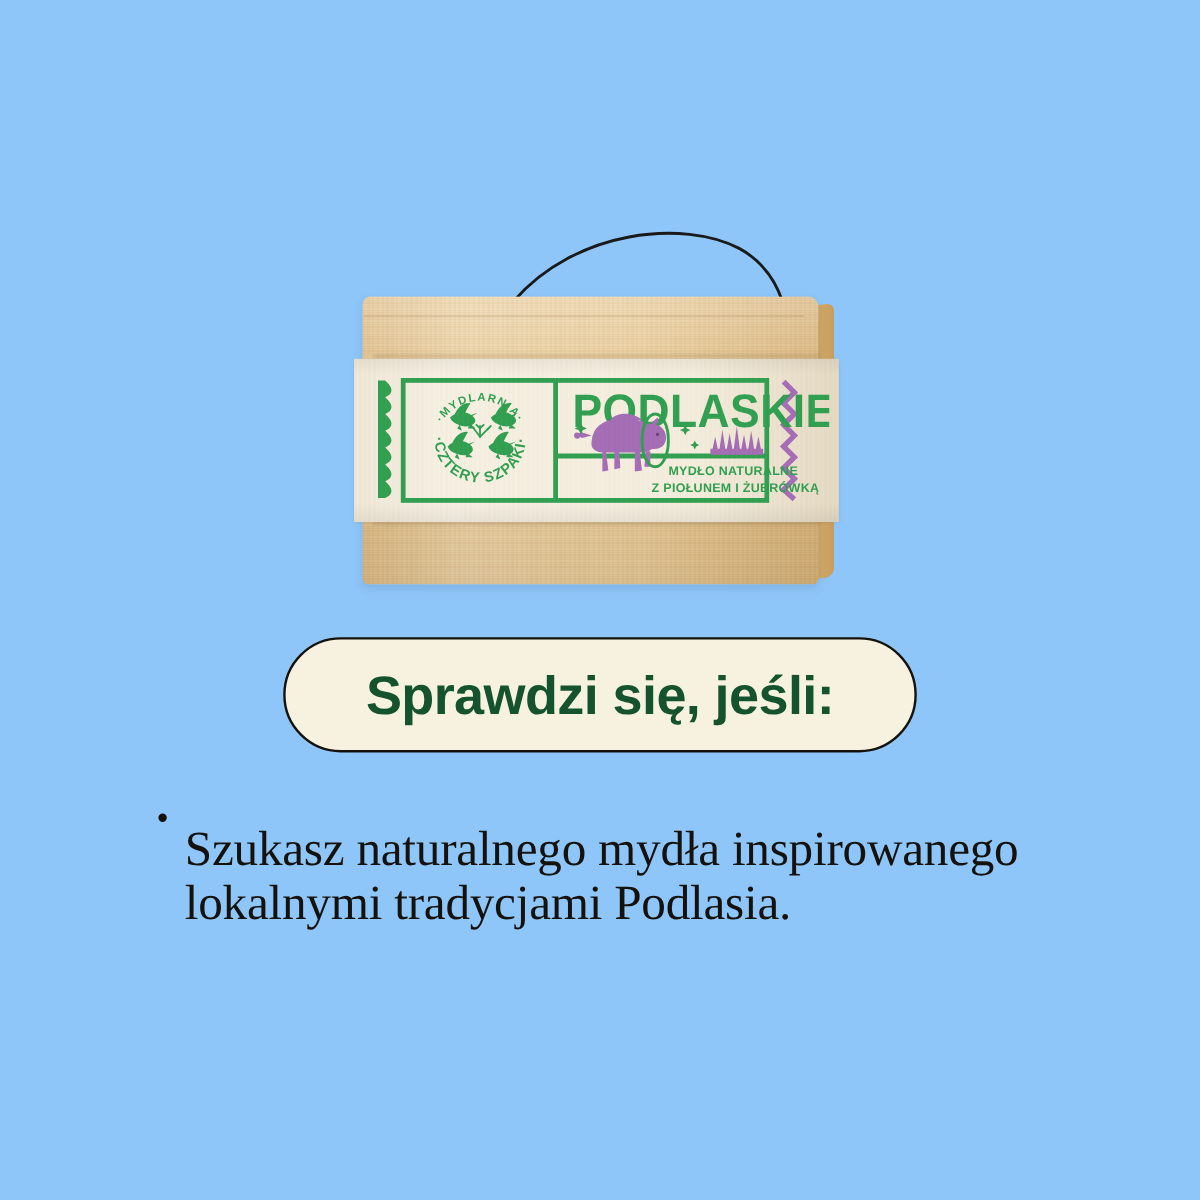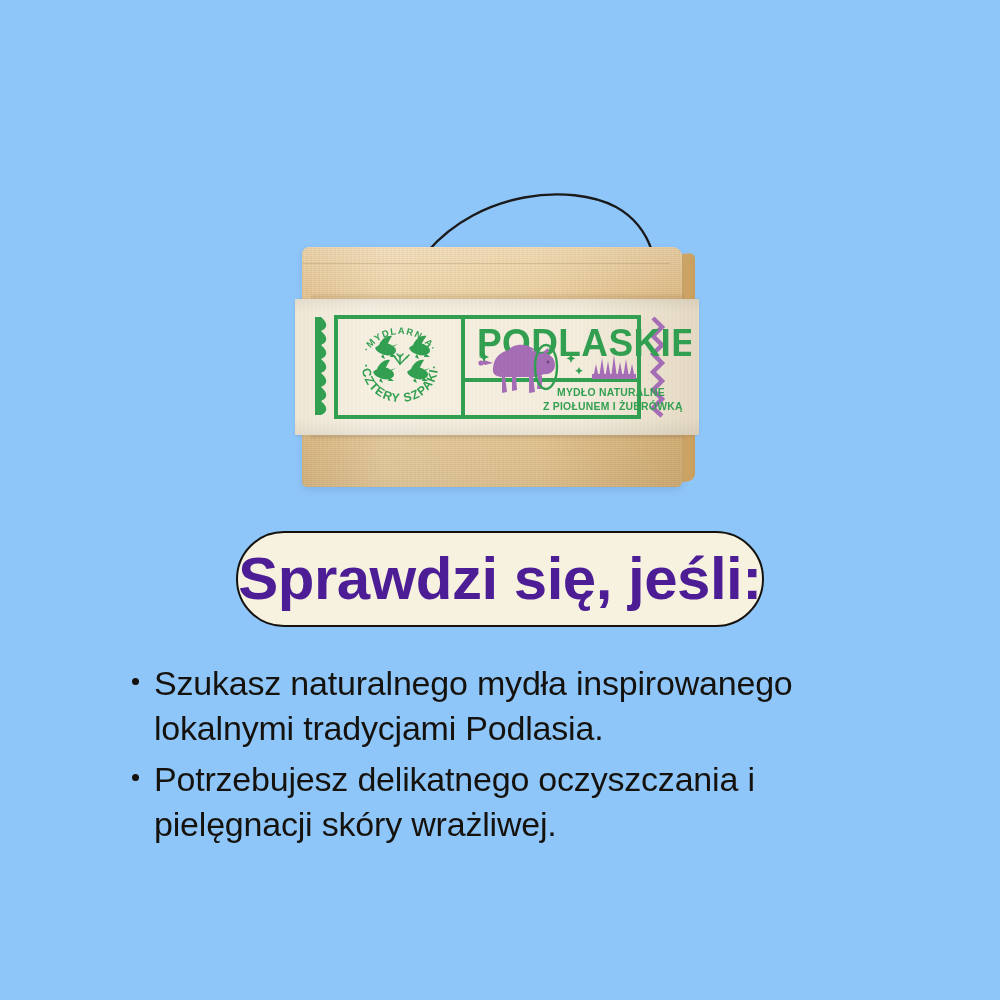--- a/index.html
+++ b/index.html
@@ -145,23 +145,23 @@
     background: #f7f2e0;
     border: 2.5px solid #15120e;
     border-radius: 48px;
     display: flex;
     align-items: center;
     justify-content: center;
   }
   .heading-pill .heading-text {
     font-family: "Liberation Sans", sans-serif;
     font-weight: bold;
-    font-size: 60px;
+    font-size: 45px;
     letter-spacing: -0.5px;
-    color: #4c1d95;
+    color: #14532d;
     line-height: 1;
     white-space: nowrap;
   }
 
   
   .bullets {
     position: absolute;
     left: 132px;
     top: 661px;
     width: 740px;
@@ -181,25 +181,26 @@
   }
   .bullet-dot span {
     display: inline-block;
     width: 7px;
     height: 7px;
     border-radius: 50%;
     background: #15120e;
   }
   .bullet-text {
     flex: 1 1 auto;
-    font-family: Liberation Sans, sans-serif;
-    font-size: 34px;
+    font-family: Liberation Serif, serif;
+    font-size: 41px;
     line-height: 45px;
     color: #15120e;
     letter-spacing: -0.2px;
+    margin-top: 24px;
   }
 </style>
 </head>
 <body>
 
 <div class="page">
 
   <div class="product-stage">
 
     <svg class="hang-string" viewBox="0 0 260 70" preserveAspectRatio="none">
@@ -369,21 +370,17 @@
     <span class="heading-text">Sprawdzi się, jeśli:</span>
   </div>
 
   <div class="bullets">
 
     <div class="bullet-row">
       <span class="bullet-dot"><span></span></span>
       <span class="bullet-text">Szukasz naturalnego mydła inspirowanego lokalnymi tradycjami Podlasia.</span>
     </div>
 
-    <div class="bullet-row">
-      <span class="bullet-dot"><span></span></span>
-      <span class="bullet-text">Potrzebujesz delikatnego oczyszczania i pielęgnacji skóry wrażliwej.</span>
-    </div>
 
 
   </div>
 
 </div>
 
 </body></html>

